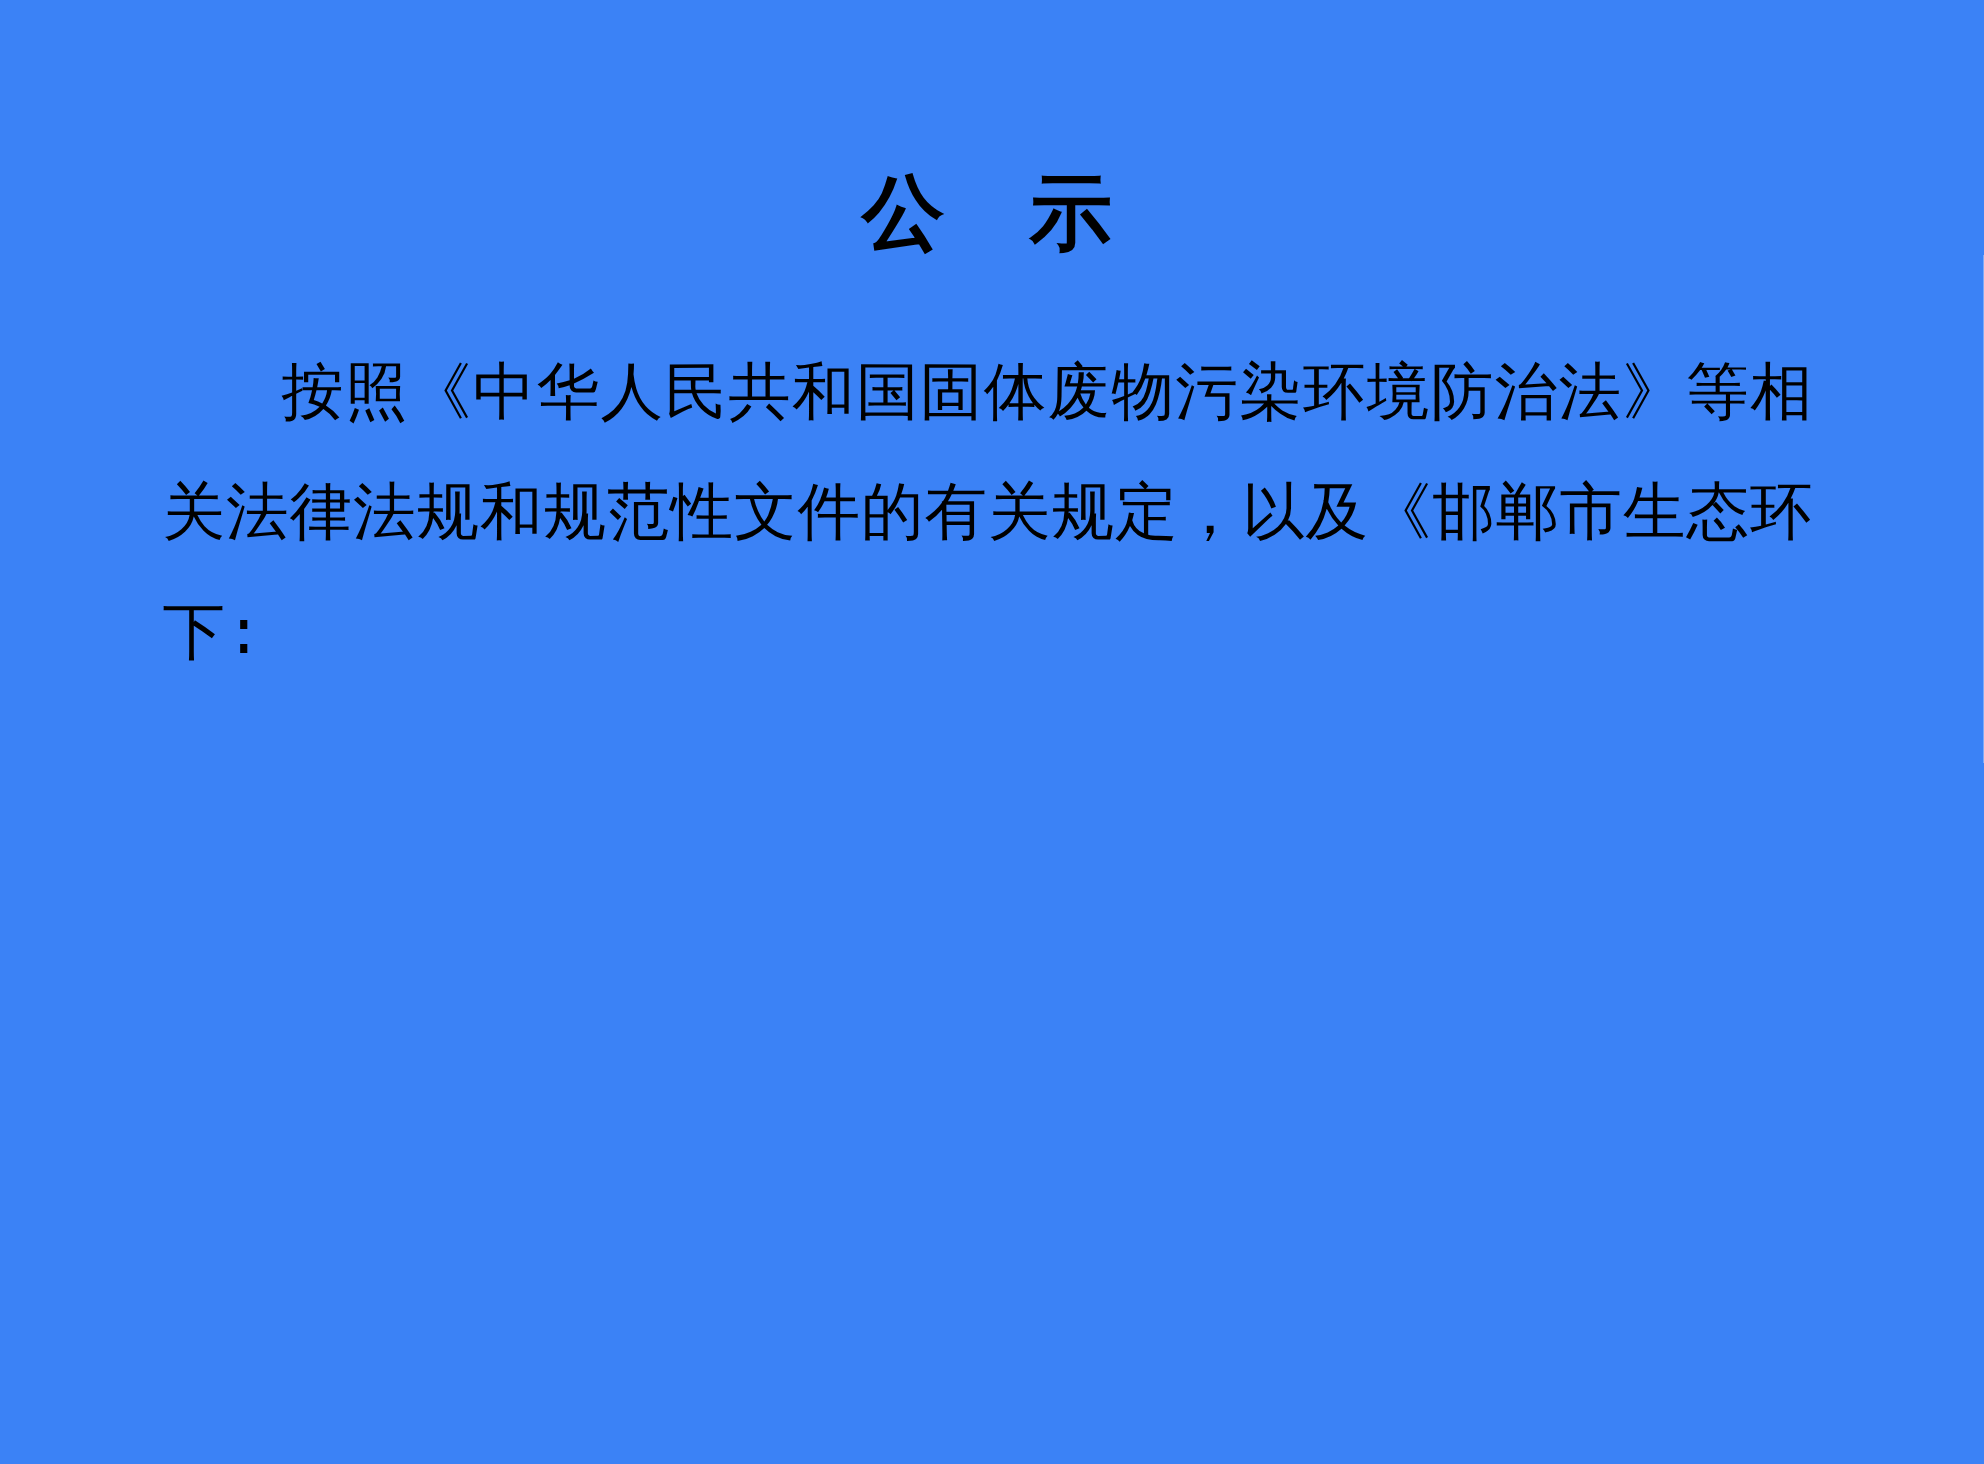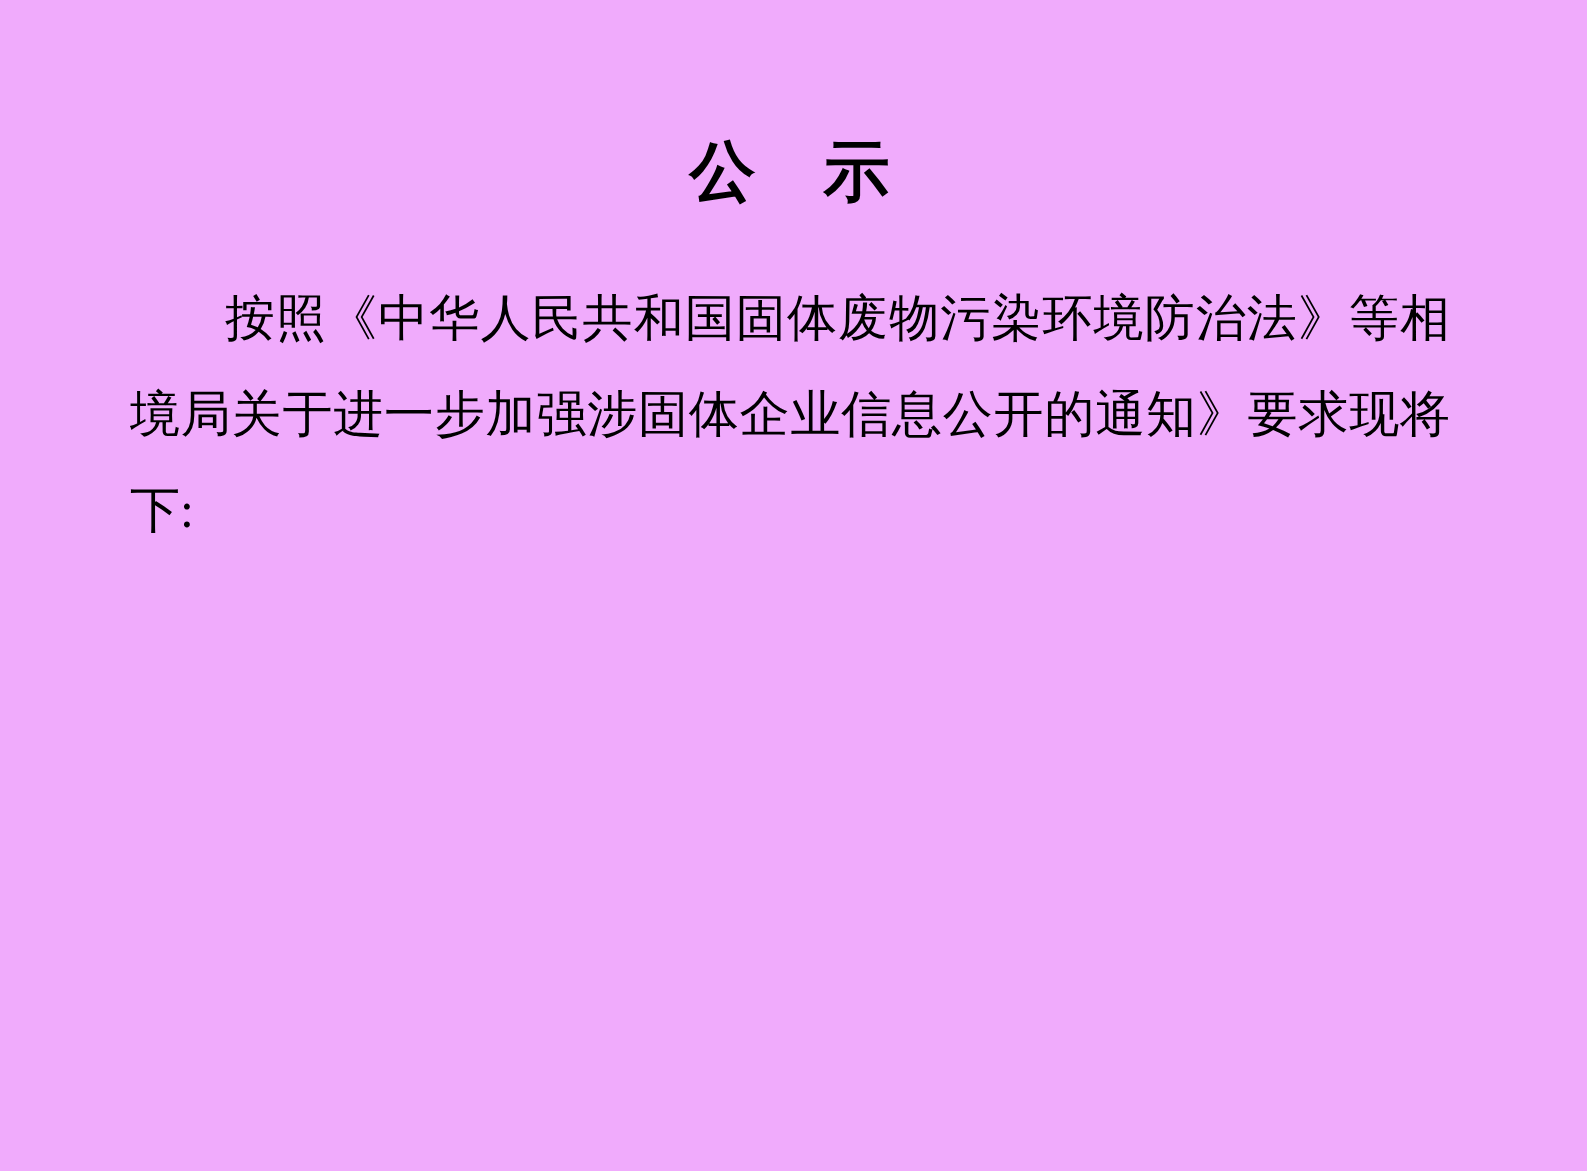--- a/index.html
+++ b/index.html
@@ -12,38 +12,39 @@
     background: #ffffff;
     color: #000000;
     font-family: "Liberation Serif", "DejaVu Serif", serif;
     overflow: hidden;
   }
   .page {
     box-sizing: border-box;
     width: 1587px;
     height: 1171px;
     padding: 136px 137px 0 130px;
-    background: #f0abfc;
+    background: #3b82f6;
   }
   .title {
     margin: 0;
     text-align: center;
     font-size: 66px;
     line-height: 72px;
     font-weight: 700;
     letter-spacing: 1px;
   }
   .para {
     margin-top: 62px;
     font-size: 50px;
   }
   .pline {
     line-height: 96px;
     height: 96px;
     overflow: hidden;
+    font-family: Liberation Mono, monospace;
   }
   .just {
     text-align: justify;
     text-align-last: justify;
   }
   .indent {
     padding-left: 95px;
   }
   .details {
     margin-top: 16px;
@@ -59,20 +60,20 @@
 </style>
 </head>
 <body>
 
 <div class="page">
 
   <h1 class="title"><span>公　示</span></h1>
 
   <div class="para">
     <div class="pline just indent">按照《中华人民共和国固体废物污染环境防治法》等相</div>
-    <div class="pline just">境局关于进一步加强涉固体企业信息公开的通知》要求现将</div>
+    <div class="pline just">关法律法规和规范性文件的有关规定，以及《邯郸市生态环</div>
     <div class="pline">下:</div>
   </div>
 
   <div class="details">
   </div>
 
 </div>
 
 </body></html>

